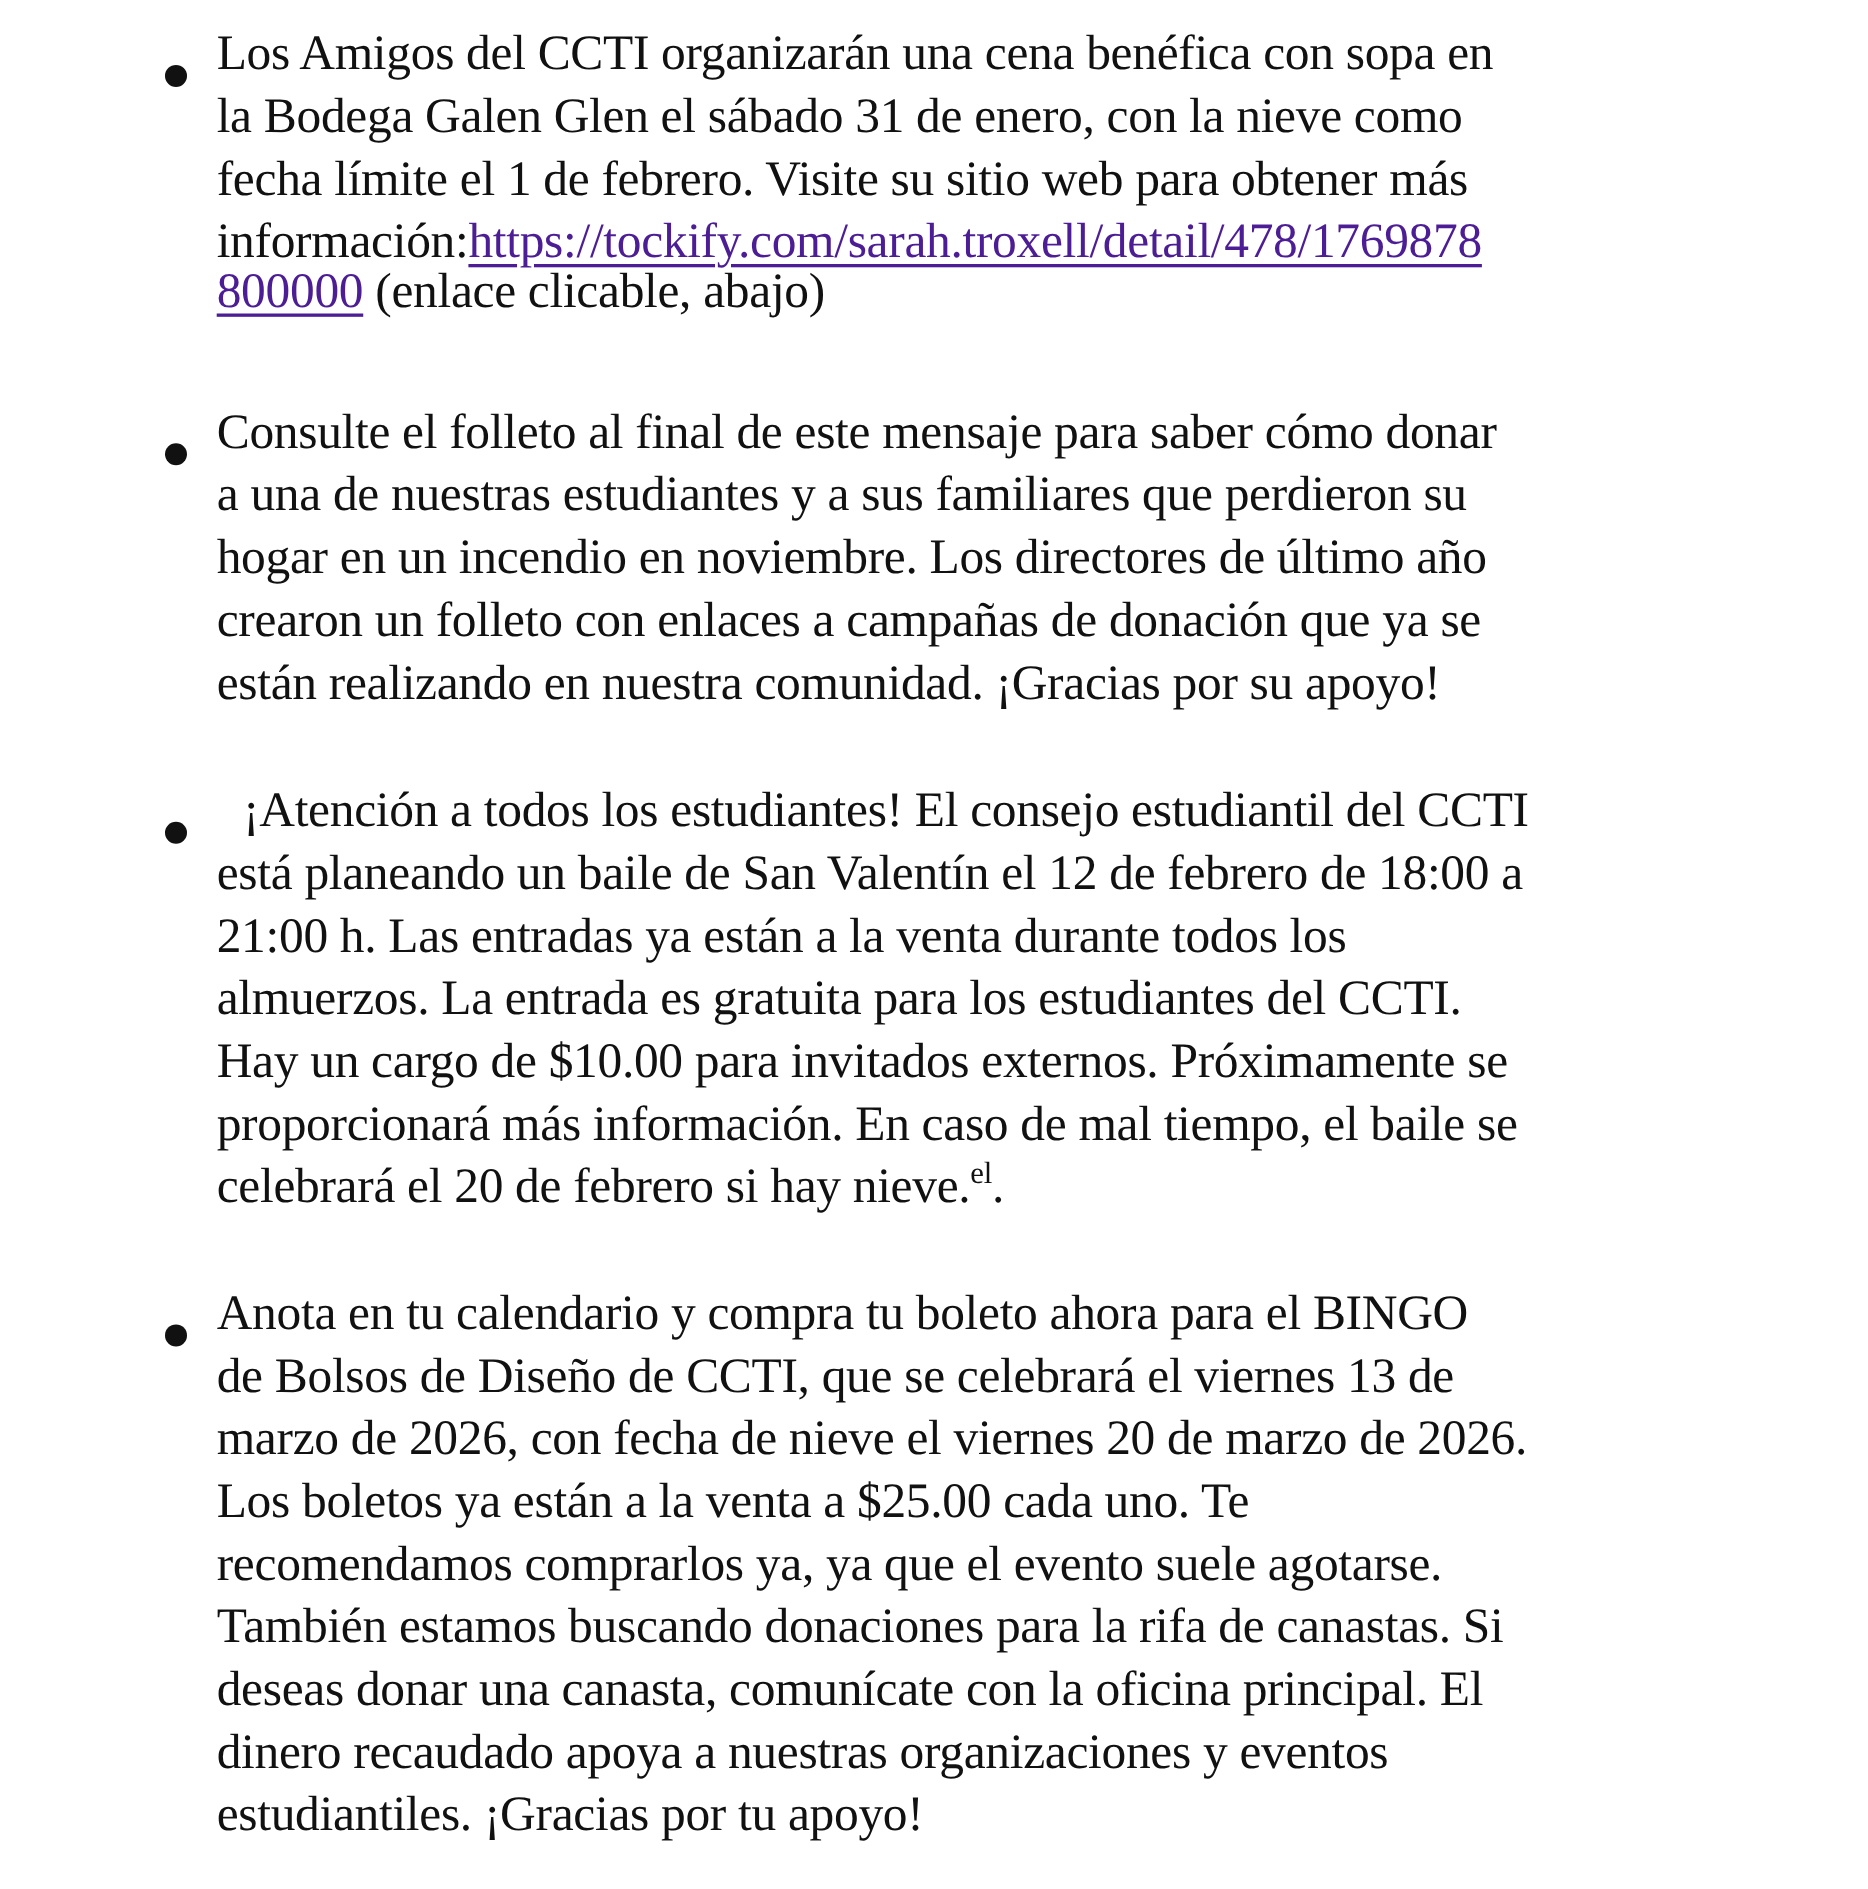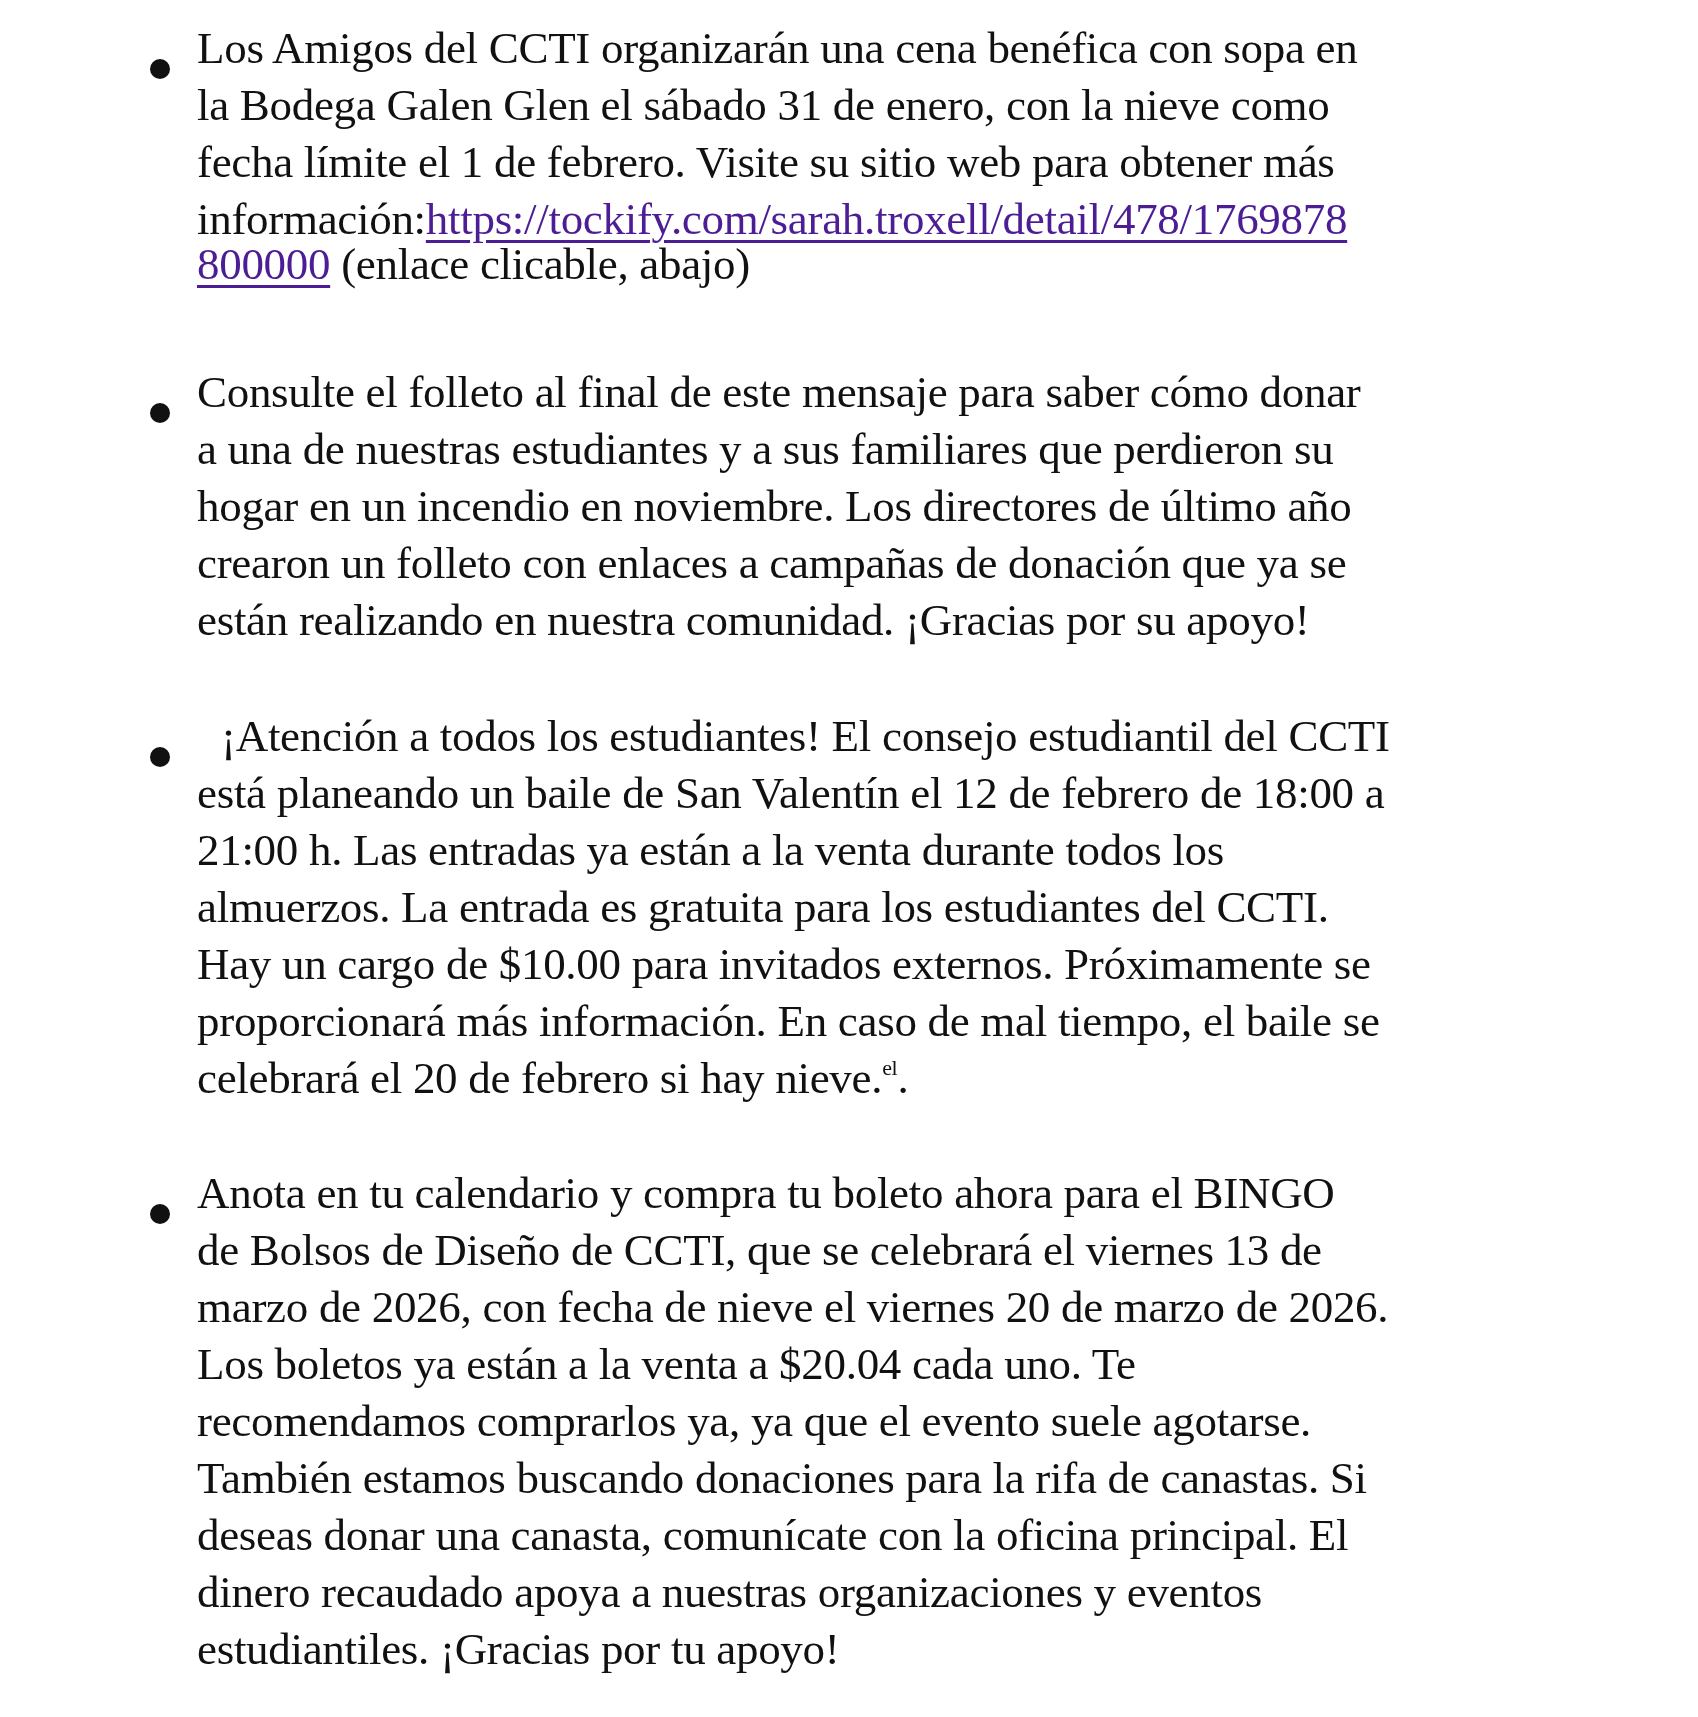--- a/index.html
+++ b/index.html
@@ -46,21 +46,21 @@
       letter-spacing: -0.3px;
     }
     .link {
       color: #4c1d95;
       text-decoration: underline;
       text-decoration-thickness: 3px;
       text-underline-offset: 6px;
       cursor: pointer;
     }
     sup {
-      font-size: 22px;
+      font-size: 28px;
       vertical-align: 18px;
       line-height: 0;
     }
   </style>
 </head>
 <body>
 
 <div class="page">
 
   <div class="bullet-item" style="top:20px;">
@@ -96,21 +96,21 @@
     <div class="line" style="top:342px;">
       <span>celebrará el 20 de febrero si hay nieve.</span><sup>el</sup><span>.</span>
     </div>
   </div>
 
   <div class="bullet-item" style="top:1165px;">
     <span class="bullet-dot" style="top:39px;"></span>
     <div class="line" style="top:0px;">Anota en tu calendario y compra tu boleto ahora para el BINGO</div>
     <div class="line" style="top:57px;">de Bolsos de Diseño de CCTI, que se celebrará el viernes 13 de</div>
     <div class="line" style="top:114px;">marzo de 2026, con fecha de nieve el viernes 20 de marzo de 2026.</div>
-    <div class="line" style="top:171px;">Los boletos ya están a la venta a $20.04 cada uno. Te</div>
+    <div class="line" style="top:171px;">Los boletos ya están a la venta a $25.00 cada uno. Te</div>
     <div class="line" style="top:228px;">recomendamos comprarlos ya, ya que el evento suele agotarse.</div>
     <div class="line" style="top:285px;">También estamos buscando donaciones para la rifa de canastas. Si</div>
     <div class="line" style="top:342px;">deseas donar una canasta, comunícate con la oficina principal. El</div>
     <div class="line" style="top:399px;">dinero recaudado apoya a nuestras organizaciones y eventos</div>
     <div class="line" style="top:456px;">estudiantiles. ¡Gracias por tu apoyo!</div>
   </div>
 
 </div>
 
 </body></html>

